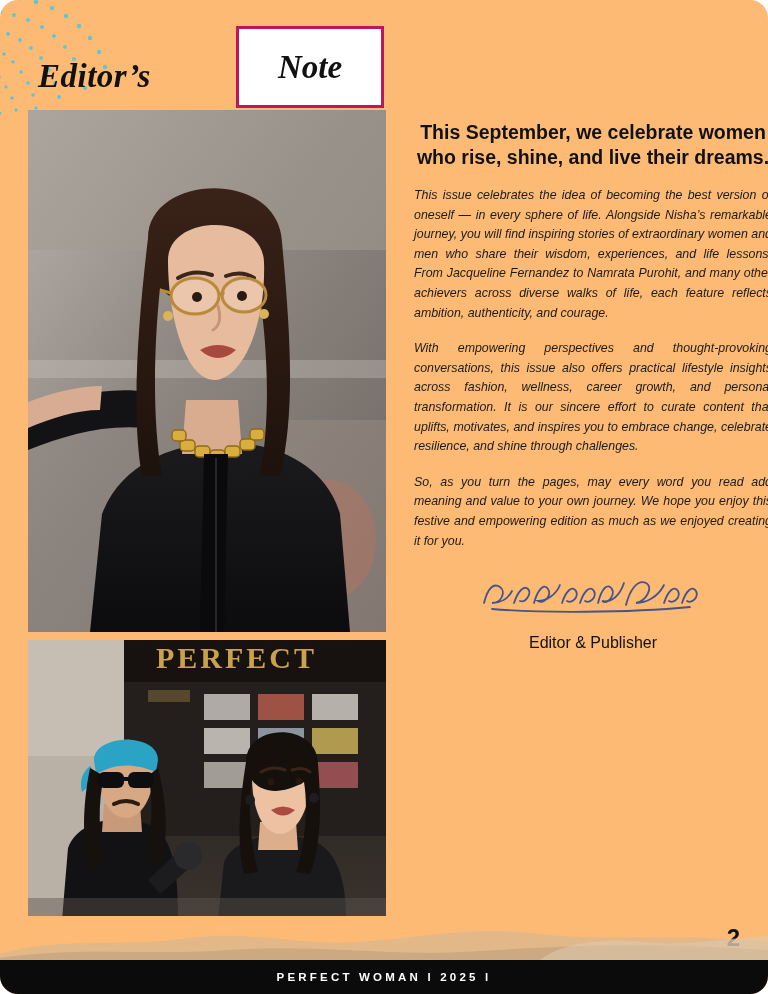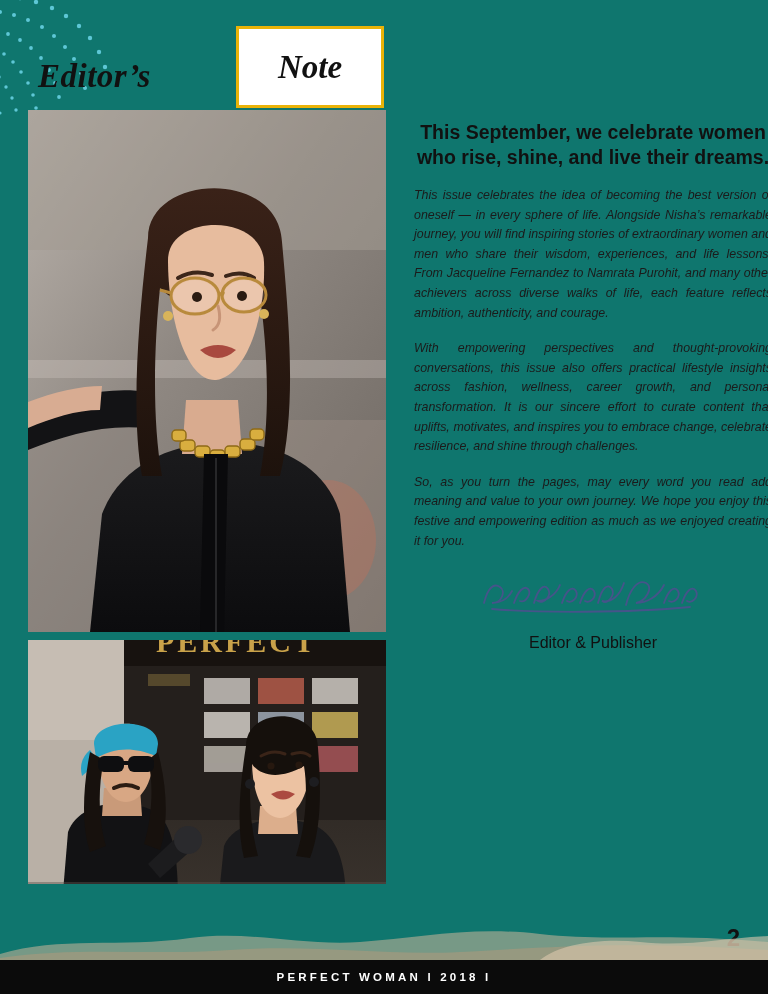--- a/index.html
+++ b/index.html
@@ -6,22 +6,23 @@
   html, body {
     margin: 0; padding: 0;
     width: 768px; height: 994px;
     background: #ffffff;
     font-family: "Liberation Sans", sans-serif;
     overflow: hidden;
   }
   .page {
     position: relative;
     width: 768px; height: 994px;
-    background: #0f766e;
+    background: #fdba74;
     overflow: hidden;
+    border-radius: 18px;
   }
 
   
   .corner-dots {
     position: absolute;
     top: -10px; left: -14px;
     width: 190px; height: 150px;
     pointer-events: none;
   }
   .corner-dots svg { display: block; }
@@ -40,21 +41,21 @@
     font-weight: bold;
     font-size: 33px;
     letter-spacing: 0.5px;
     color: #111111;
     white-space: nowrap;
   }
   .note-box {
     position: absolute;
     left: 198px; top: 0;
     width: 148px; height: 82px;
-    border: 3px solid #eab308;
+    border: 3px solid #be185d;
     background: #ffffff;
     display: flex;
     align-items: center;
     justify-content: center;
     text-align: right;
   }
   .note-word {
     font-family: "Liberation Serif", serif;
     font-style: italic;
     font-weight: bold;
@@ -68,21 +69,21 @@
     position: absolute;
     overflow: hidden;
     background: #cfcfcf;
   }
   .photo-top {
     left: 28px; top: 110px;
     width: 358px; height: 522px;
   }
   .photo-bottom {
     left: 28px; top: 640px;
-    width: 358px; height: 244px;
+    width: 358px; height: 276px;
   }
   .photo svg { display: block; width: 100%; height: 100%; }
 
   
   .right-col {
     position: absolute;
     left: 414px; top: 120px;
     width: 358px;
   }
   .headline {
@@ -421,16 +422,16 @@
 
   <div class="texture-band">
     <svg viewBox="0 0 768 52" preserveAspectRatio="none">
       <path d="M0 46 C 60 28, 120 40, 190 30 C 250 22, 300 38, 360 34 C 420 30, 470 18, 540 26 C 610 34, 660 24, 768 34 L768 52 L0 52 Z" fill="#cdb69a" opacity="0.55"></path>
       <path d="M0 50 C 80 38, 150 48, 230 42 C 320 36, 380 48, 460 44 C 540 40, 620 32, 768 42 L768 52 L0 52 Z" fill="#b59a79" opacity="0.5"></path>
       <path d="M540 52 C 560 36, 600 30, 640 34 C 690 39, 720 30, 768 28 L768 52 Z" fill="#dcc8ae" opacity="0.6"></path>
     </svg>
   </div>
 
   <div class="footer">
-    <span class="footer-text">PERFECT WOMAN  l  2018  l</span>
+    <span class="footer-text">PERFECT WOMAN  l  2025  l</span>
   </div>
 
 </div>
 
 </body></html>

